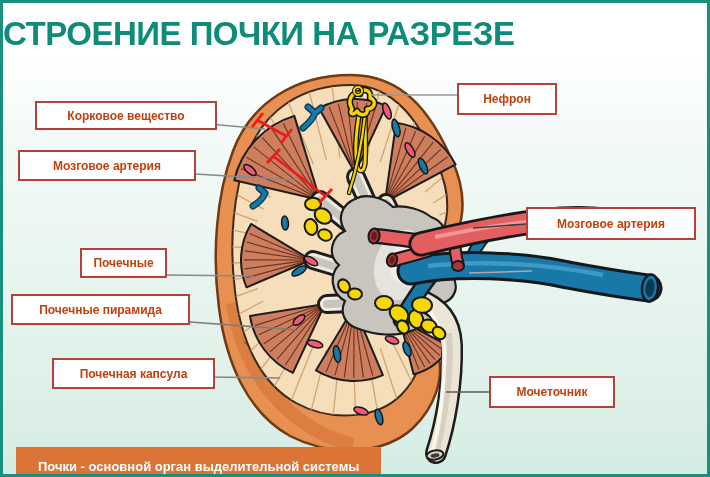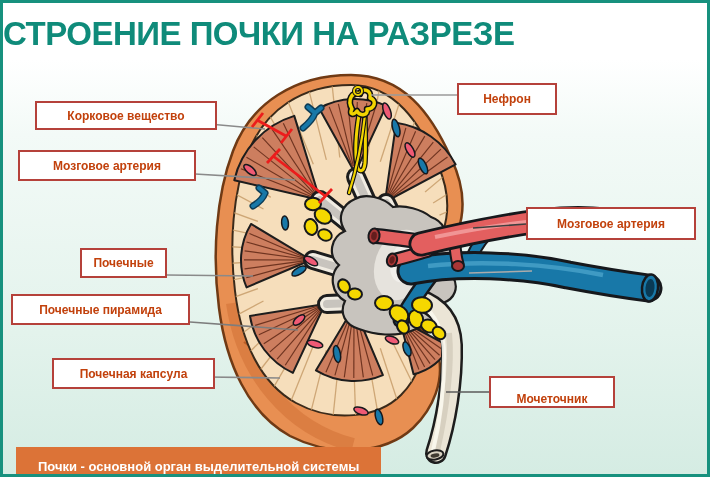--- a/index.html
+++ b/index.html
@@ -26,21 +26,21 @@
   }
   
   .p-cortex{left:13px;top:98px;width:182px;height:29px;margin-left:19px;}
   .p-medulla{left:15px;top:147px;width:178px;height:31px;}
   .p-capsules{left:77px;top:245px;width:87px;height:30px;}
   .p-pyramids{left:8px;top:291px;width:179px;height:31px;}
   .p-rcapsule{left:41px;top:355px;width:163px;height:31px;margin-left:8px;}
   .p-nephron{left:454px;top:80px;width:100px;height:32px;}
   .p-artery{left:523px;top:204px;width:170px;height:33px;}
   .p-vein{left:529px;top:253px;width:154px;height:31px;}
-  .p-ureter{left:486px;top:373px;width:126px;height:32px;align-items:flex-end;}
+  .p-ureter{left:486px;top:373px;width:126px;height:32px;}
 </style>
 </head>
 <body>
 
 <div class="stage">
 
   <div class="title">СТРОЕНИЕ ПОЧКИ НА РАЗРЕЗЕ</div>
 
   <svg id="kidney-svg" width="710" height="477" viewBox="0 0 710 477">
     <defs>

